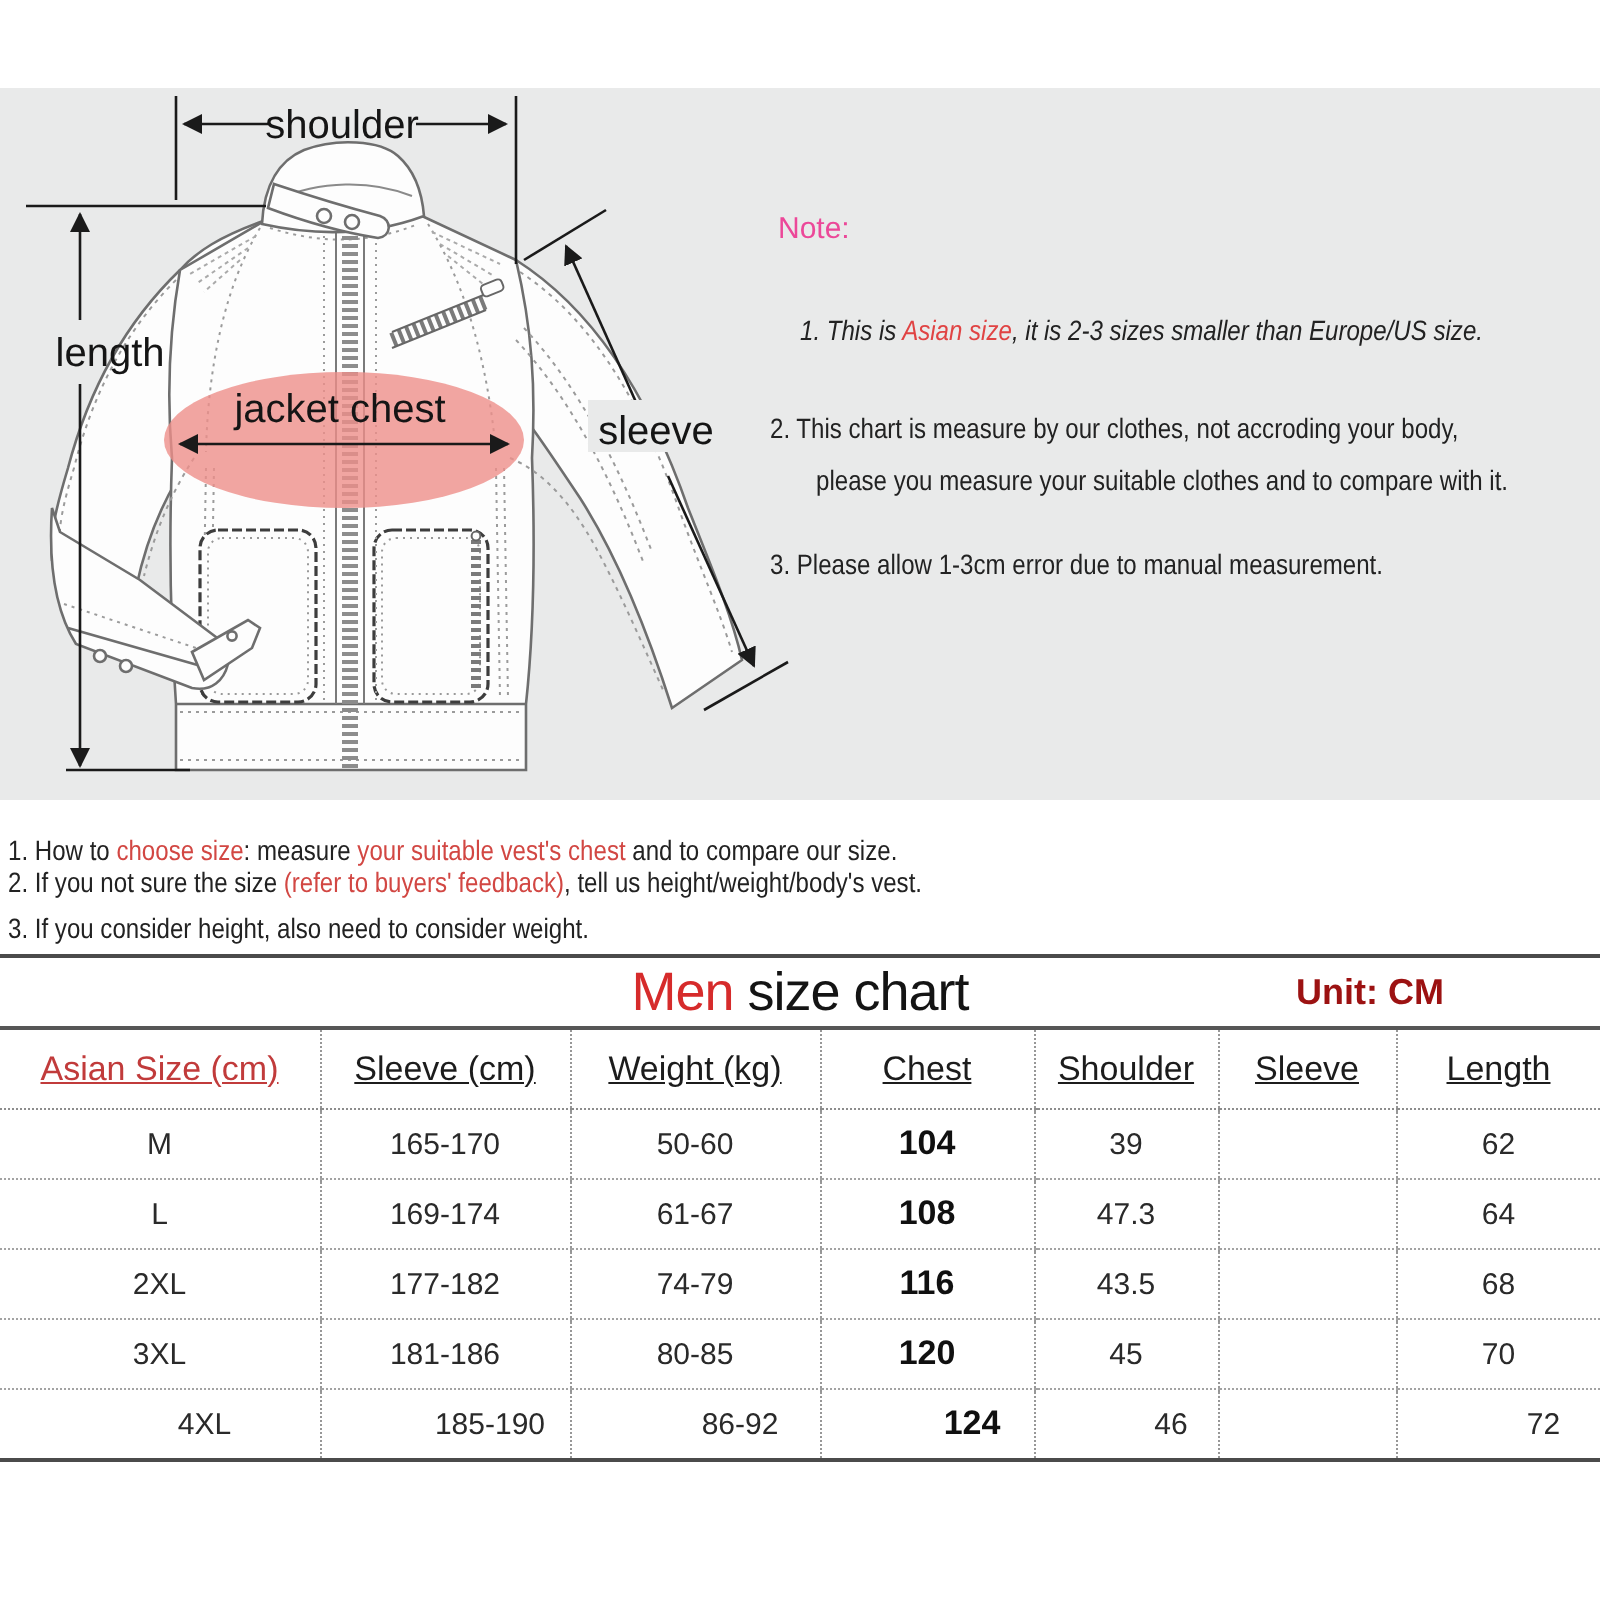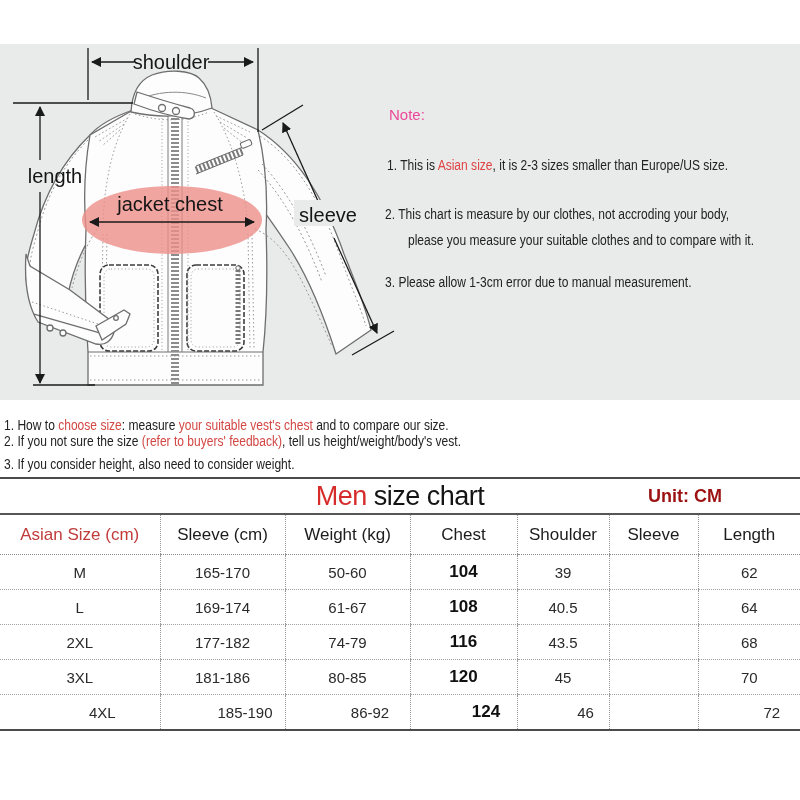--- a/index.html
+++ b/index.html
@@ -30,21 +30,21 @@
     position:absolute;left:601px;top:0;width:168px;height:100%;
     display:flex;align-items:center;justify-content:center;
     font-weight:bold;font-size:18px;color:#9c1212;
   }
   table.size-table{
     border-collapse:collapse;table-layout:fixed;width:800px;
     border-bottom:2px solid #4b4b4b;
   }
   .size-table th{
     height:37px;font-weight:normal;font-size:17px;color:#1c1c1c;
-    text-align:center;border-bottom:1px dotted #8d8d8d;
+    text-align:center;border-bottom:1px dotted #8d8d8d;text-decoration:underline;
   }
   .size-table th.asian{color:#c13b3b;}
   .size-table th + th, .size-table td + td{border-left:1px dotted #979797;}
   .size-table td{
     height:32px;font-size:15px;color:#2a2a2a;text-align:center;
     border-bottom:1px dotted #a3a3a3;
   }
   .size-table tbody tr:last-child td{border-bottom:none;padding-left:46px;}
   .size-table td.chest{font-weight:bold;font-size:17px;color:#101010;}
   svg text{font-family:"Liberation Sans","DejaVu Sans",sans-serif;}
@@ -165,21 +165,21 @@
   <g font-size="20" fill="#151515">
     <text x="171" y="25" text-anchor="middle">shoulder</text>
     <text x="55" y="139" text-anchor="middle">length</text>
     <text x="170" y="167" text-anchor="middle">jacket chest</text>
     <text x="328" y="178" text-anchor="middle">sleeve</text>
   </g>
 </svg>
 
   
   <div class="abs note-title" style="left:389px;top:62px;">Note:</div>
-  <div class="abs note-line" style="left:387px;top:111px;">
+  <div class="abs note-line" style="left:400px;top:111px;font-style:italic;">
     <span class="cond"><span>1. This is </span><span class="red" style="color:#e04343">Asian size</span><span>, it is 2-3 sizes smaller than Europe/US size.</span></span>
   </div>
   <div class="abs note-line" style="left:385px;top:160px;"><span class="cond">2. This chart is measure by our clothes, not accroding your body,</span></div>
   <div class="abs note-line" style="left:408px;top:186px;"><span class="cond">please you measure your suitable clothes and to compare with it.</span></div>
   <div class="abs note-line" style="left:385px;top:228px;"><span class="cond">3. Please allow 1-3cm error due to manual measurement.</span></div>
 </div>
 
 <div class="abs tip-line" style="left:4px;top:415px;">
   <span class="cond"><span>1. How to </span><span class="red">choose size</span><span>: measure </span><span class="red">your suitable vest's chest</span><span> and to compare our size.</span></span>
 </div>
@@ -222,21 +222,21 @@
           <td class="chest">104</td>
           <td>39</td>
           <td></td>
           <td>62</td>
         </tr>
         <tr>
           <td>L</td>
           <td>169-174</td>
           <td>61-67</td>
           <td class="chest">108</td>
-          <td>40.5</td>
+          <td>47.3</td>
           <td></td>
           <td>64</td>
         </tr>
         <tr>
           <td>2XL</td>
           <td>177-182</td>
           <td>74-79</td>
           <td class="chest">116</td>
           <td>43.5</td>
           <td></td>

